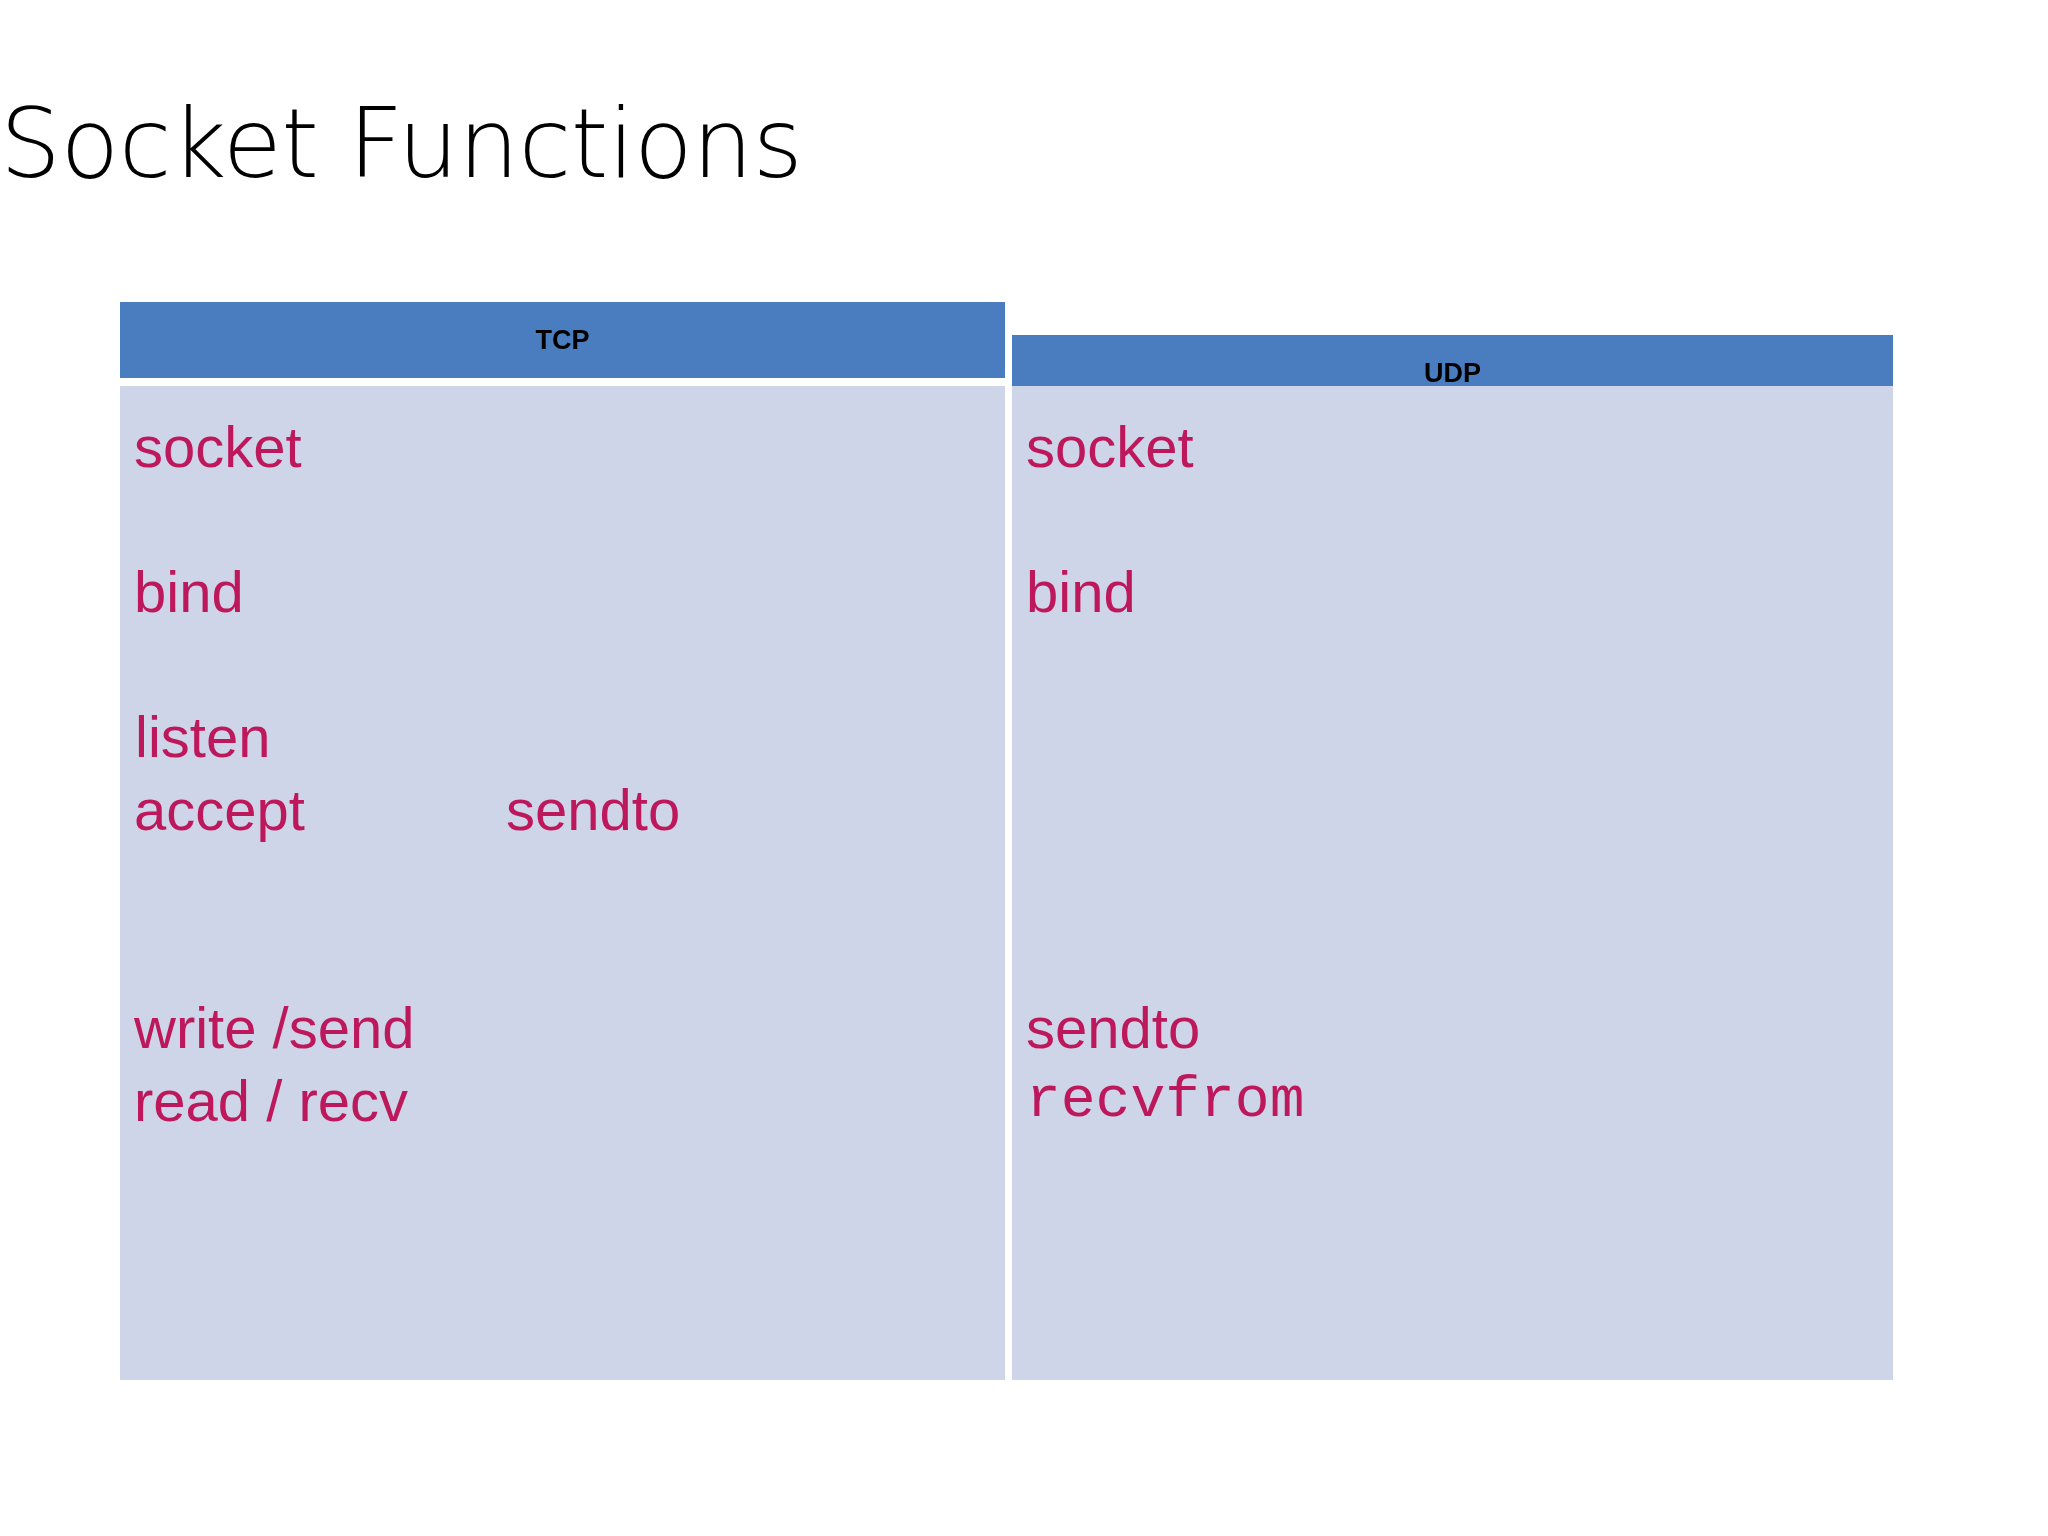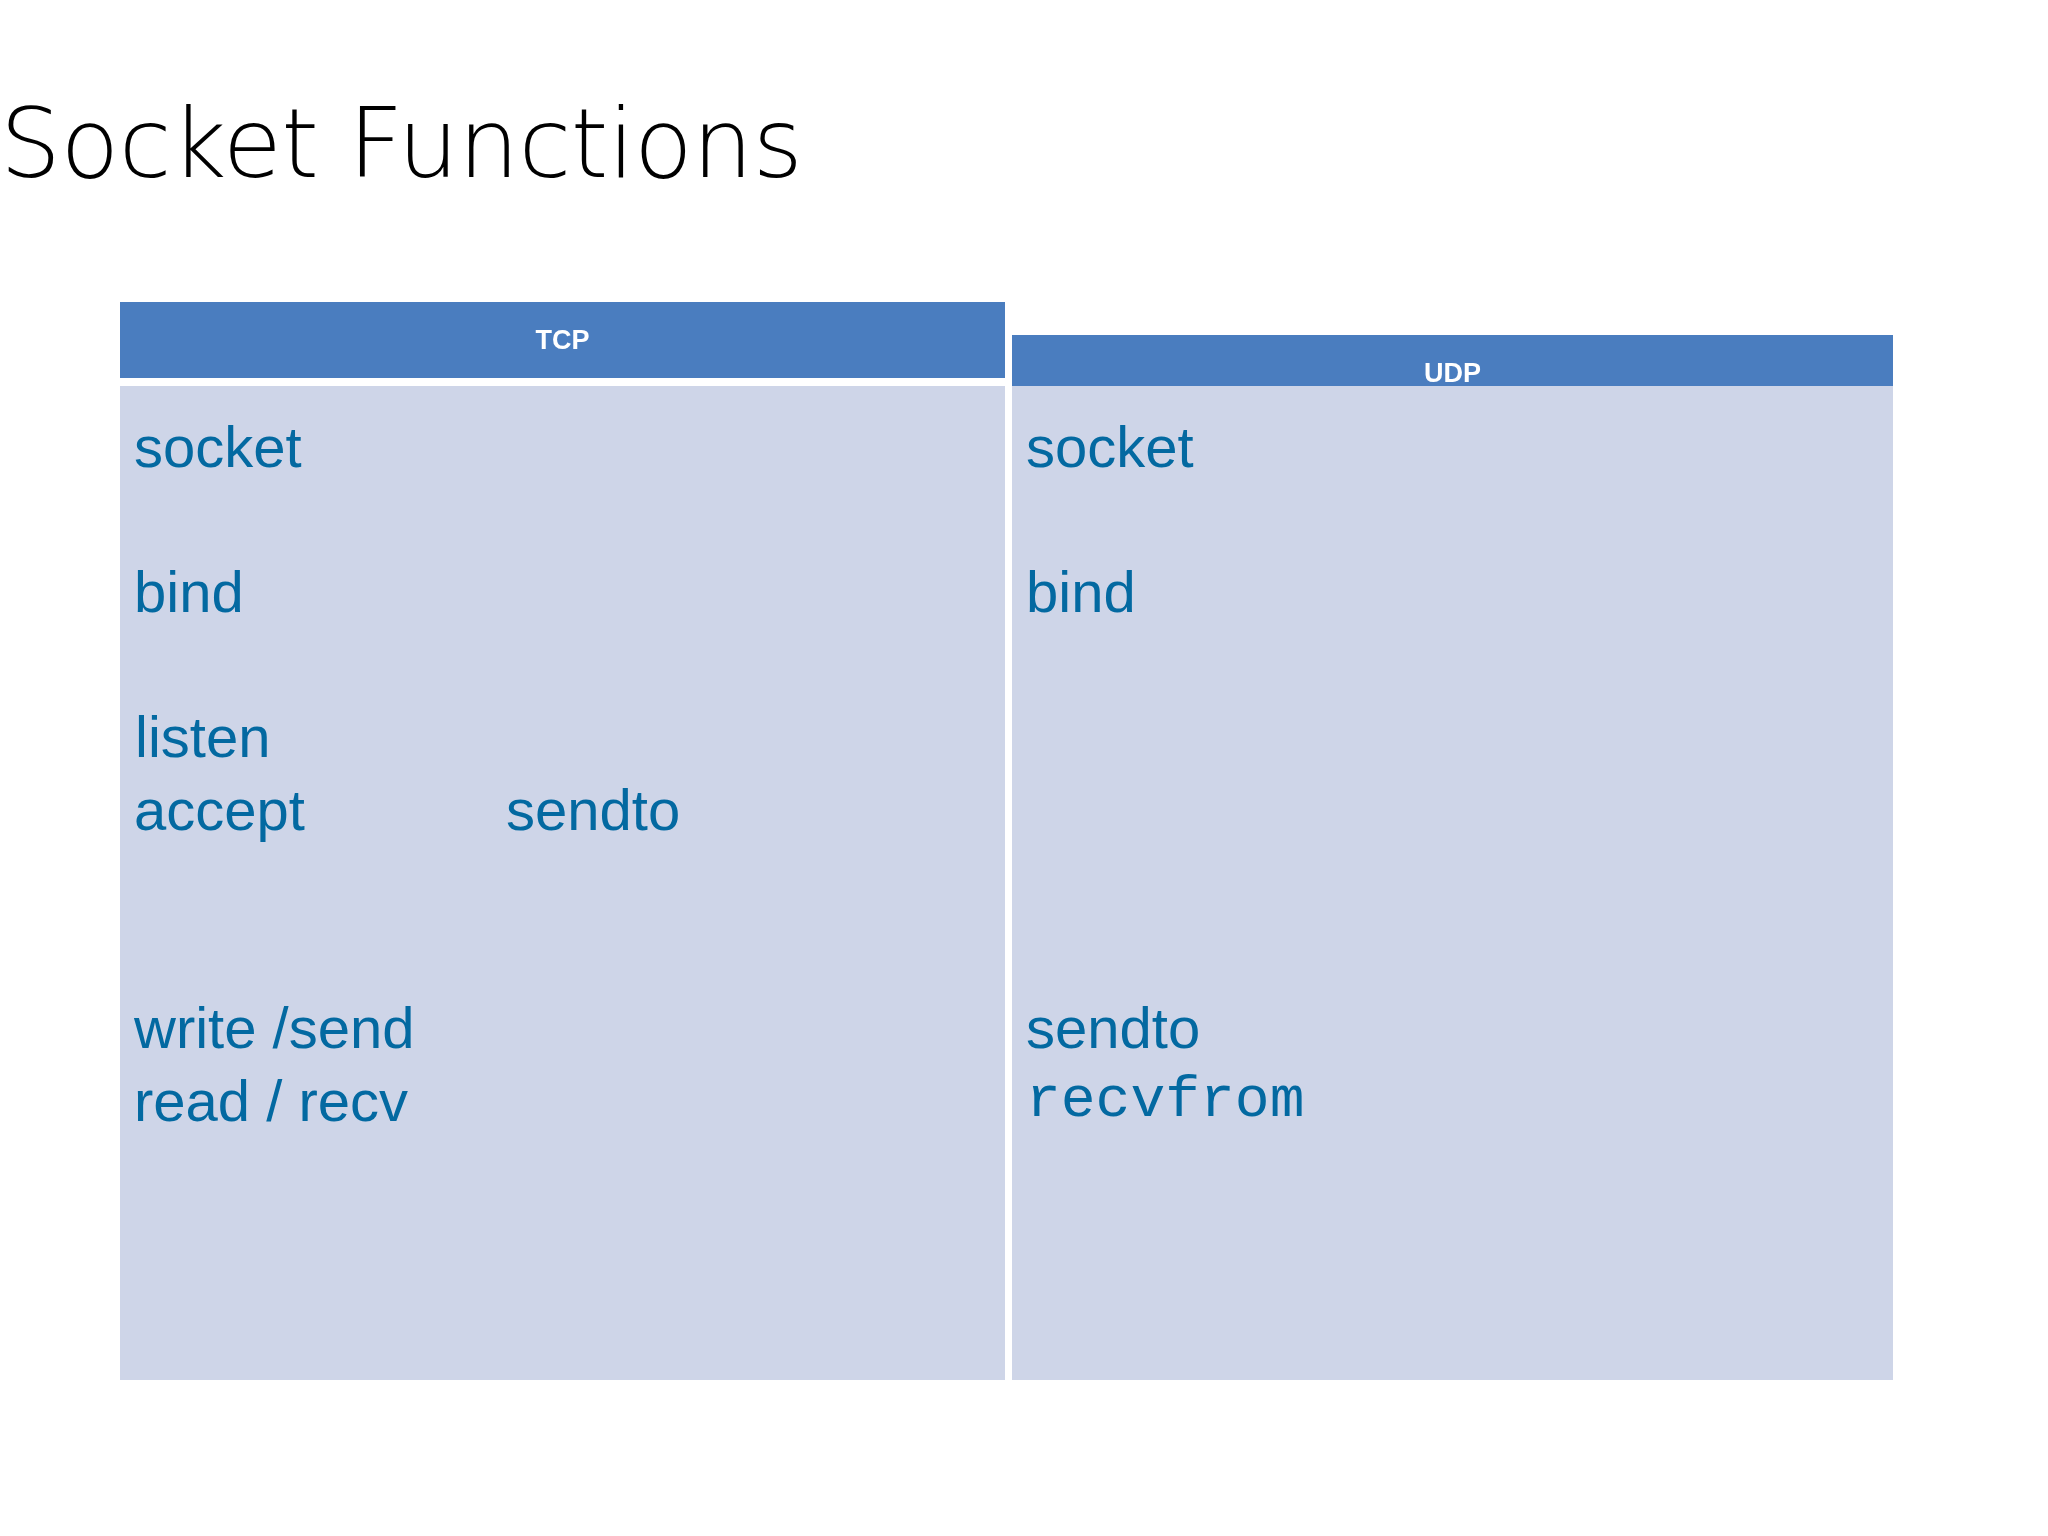--- a/index.html
+++ b/index.html
@@ -44,21 +44,21 @@
     position: absolute;
     left: 0;
     top: 0;
     width: 100%;
     height: 76px;
     display: flex;
   }
   .th {
     height: 76px;
     background: #4a7dbf;
-    color: #ffffff;
+    color: #000000;
     font-family: "Liberation Sans", sans-serif;
     font-size: 27px;
     font-weight: bold;
     display: flex;
     align-items: center;
     justify-content: center;
     box-sizing: border-box;
   }
   .th-tcp { width: 885px; }
   .th-gap { width: 7px; background: #ffffff; height: 76px; }
@@ -81,21 +81,21 @@
   .td-tcp { width: 885px; }
   .td-gap { width: 7px; background: #ffffff; height: 994px; }
   .td-udp { width: 881px; }
 
   
   .fn {
     position: absolute;
     font-family: "Liberation Sans", sans-serif;
     font-size: 58px;
     font-weight: 400;
-    color: #0369a1;
+    color: #be185d;
     line-height: 1.0;
     white-space: nowrap;
   }
 
   
   .tcp-socket   { left: 0px;   top: 32px;  }
   .tcp-bind     { left: 0px;   top: 177px; }
   .tcp-listen   { left: 1px;   top: 322px; }
   .tcp-accept   { left: 0px;   top: 395px; }
   .tcp-connect  { left: 372px; top: 395px; }

